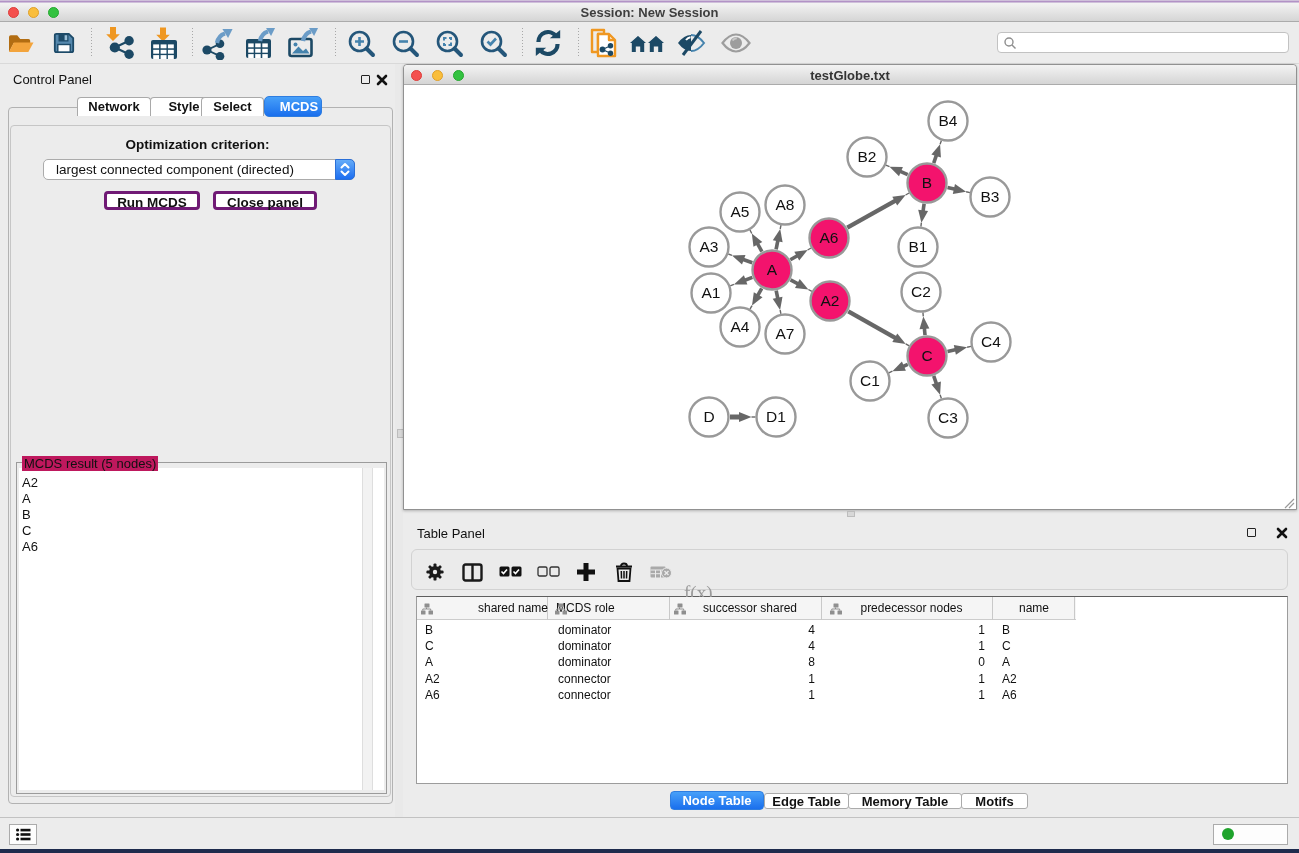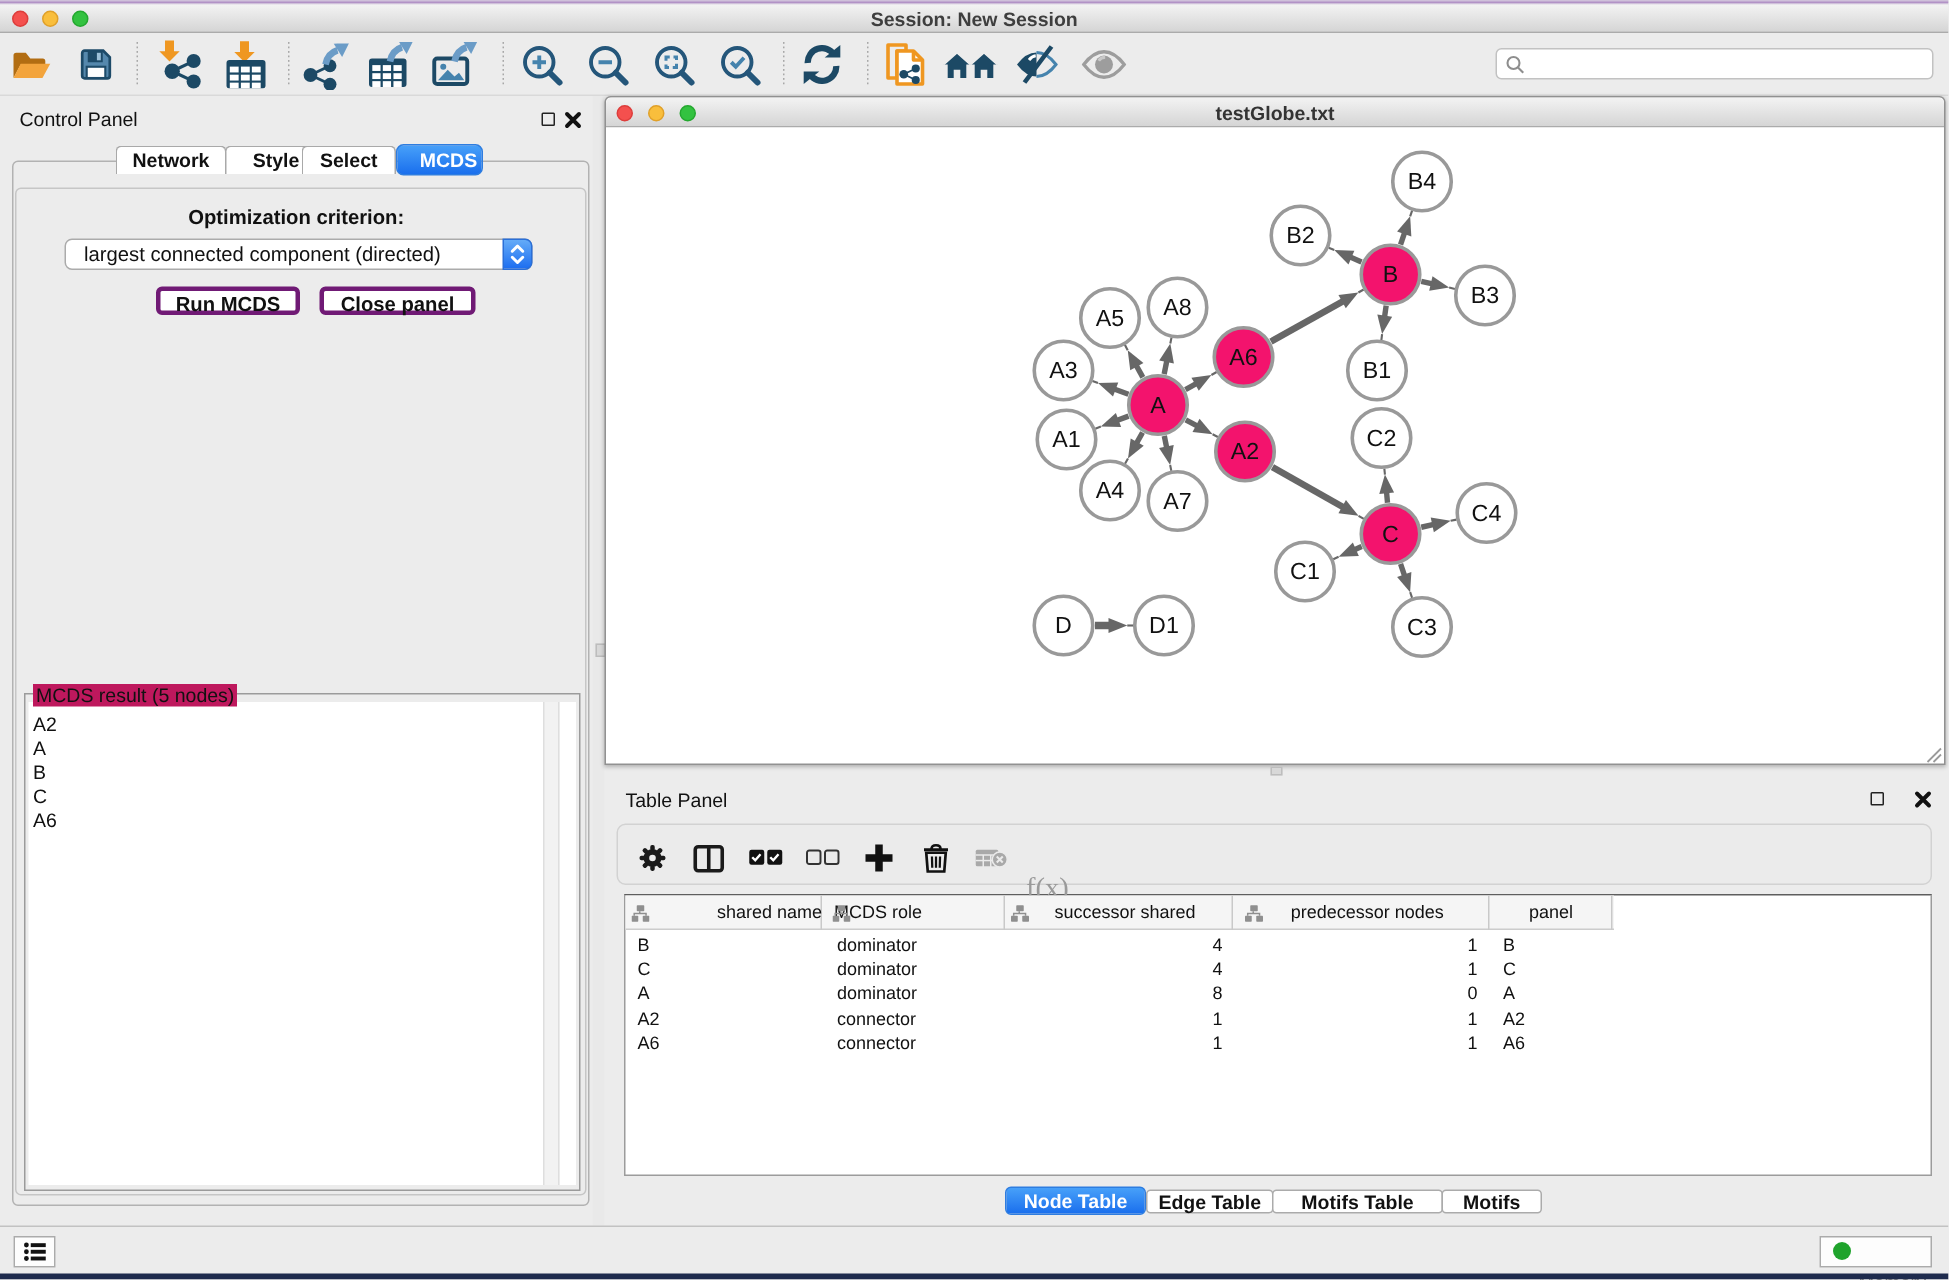--- a/index.html
+++ b/index.html
@@ -393,21 +393,21 @@
 <div class="abs" style="left:417px;top:597px;width:659px;height:23px;background:#f5f5f5;border-bottom:1px solid #cccccc;"></div>
 <div class="hdrcell" style="left:417px;top:597px;width:131px;height:23px;"></div>
 <div class="abs" style="left:417px;top:601px;width:131px;text-align:right;font-size:12px;color:#111;text-indent:8px;">shared name</div>
 <div class="hdrcell" style="left:548px;top:597px;width:122px;height:23px;"></div>
 <div class="abs" style="left:548px;top:601px;width:122px;text-align:left;font-size:12px;color:#111;text-indent:8px;">MCDS role</div>
 <div class="hdrcell" style="left:670px;top:597px;width:152px;height:23px;"></div>
 <div class="abs" style="left:670px;top:601px;width:152px;text-align:center;font-size:12px;color:#111;text-indent:8px;">successor shared</div>
 <div class="hdrcell" style="left:822px;top:597px;width:171px;height:23px;"></div>
 <div class="abs" style="left:822px;top:601px;width:171px;text-align:center;font-size:12px;color:#111;text-indent:8px;">predecessor nodes</div>
 <div class="hdrcell" style="left:993px;top:597px;width:82px;height:23px;"></div>
-<div class="abs" style="left:993px;top:601px;width:82px;text-align:center;font-size:12px;color:#111;text-indent:0px;">panel</div>
+<div class="abs" style="left:993px;top:601px;width:82px;text-align:center;font-size:12px;color:#111;text-indent:0px;">name</div>
 <svg class="abs" style="left:421px;top:603px;" width="12" height="12" viewBox="0 0 12 12">
     <g fill="#8f8f8f">
       <rect x="3.5" y="0.5" width="5" height="4" rx="0.5"></rect>
       <rect x="0" y="7.5" width="4.5" height="4" rx="0.5"></rect>
       <rect x="7.5" y="7.5" width="4.5" height="4" rx="0.5"></rect>
       <path d="M5.5 4.5 L5.5 6 L1.8 6 L1.8 7.5 M5.5 6 L9.7 6 L9.7 7.5" fill="none" stroke="#8f8f8f" stroke-width="1"></path>
     </g>
   </svg>
 <svg class="abs" style="left:555px;top:603px;" width="12" height="12" viewBox="0 0 12 12">
     <g fill="#8f8f8f">
@@ -454,21 +454,21 @@
 <div class="rowtxt" style="left:822px;top:671px;width:163px;text-align:right;">1</div>
 <div class="rowtxt" style="left:1002px;top:671px;">A2</div>
 <div class="rowtxt" style="left:425px;top:687px;">A6</div>
 <div class="rowtxt" style="left:558px;top:687px;">connector</div>
 <div class="rowtxt" style="left:670px;top:687px;width:145px;text-align:right;">1</div>
 <div class="rowtxt" style="left:822px;top:687px;width:163px;text-align:right;">1</div>
 <div class="rowtxt" style="left:1002px;top:687px;">A6</div>
 
 <div class="btab btabsel" style="left:670px;width:94px;">Node Table</div>
 <div class="btab" style="left:764px;width:85px;">Edge Table</div>
-<div class="btab" style="left:848px;width:114px;">Motifs Table</div>
+<div class="btab" style="left:848px;width:114px;">Memory Table</div>
 <div class="btab" style="left:961px;width:67px;">Motifs</div>
 
 <div class="abs" style="left:0;top:817px;width:1299px;height:32px;background:#ececec;border-top:1px solid #c2c2c2;"></div>
 <div class="abs" style="left:9px;top:824px;width:28px;height:21px;background:#fdfdfd;border:1px solid #ababab;"></div>
 <svg class="abs" style="left:16px;top:828px;" width="15" height="13" viewBox="0 0 15 13">
     <g fill="#111">
       <circle cx="1.6" cy="2" r="1.6"></circle>
       <circle cx="1.6" cy="6.5" r="1.6"></circle>
       <circle cx="1.6" cy="11" r="1.6"></circle>
       <rect x="4.5" y="0.8" width="10" height="2.6"></rect>

